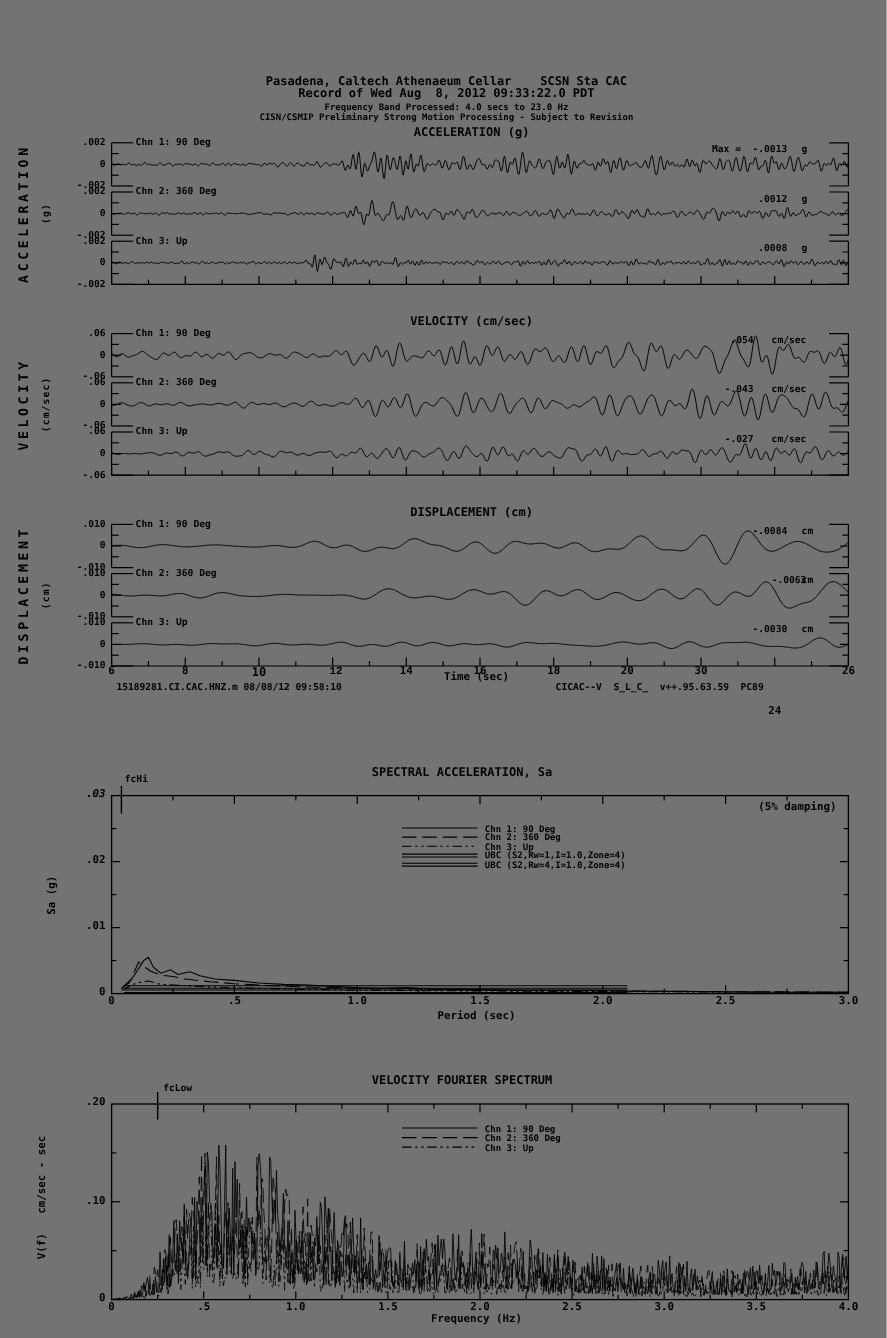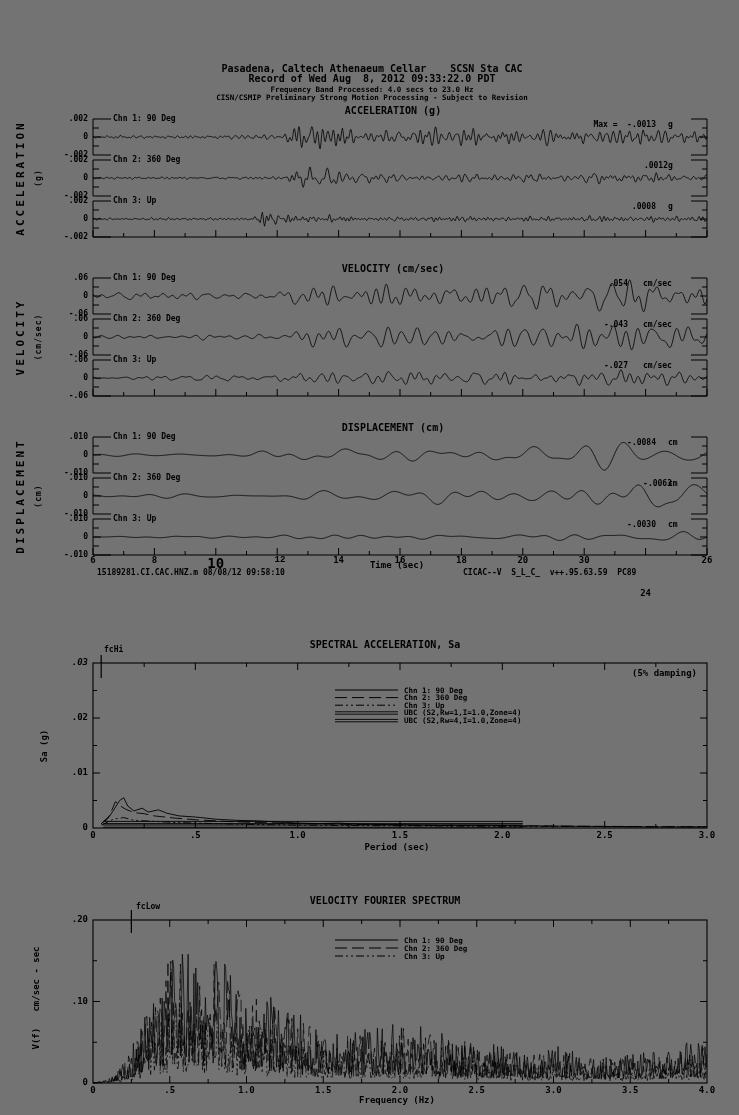--- a/index.html
+++ b/index.html
@@ -330,21 +330,21 @@
 <div class="t" style="font-size: 8px; left: 88px; top: 115px; transform: translateX(-100%);">.002</div>
     <div class="t" style="font-size: 8px; left: 88px; top: 133px; transform: translateX(-100%);">0</div>
     <div class="t" style="font-size: 8px; left: 88px; top: 151px; transform: translateX(-100%);">-.002</div>
     <div class="t" style="font-size: 8px; left: 113px; top: 115px;">Chn 1: 90 Deg</div>
     <div class="t" style="font-size: 8px; left: 656px; top: 121px; transform: translateX(-100%);">Max =  -.0013</div>
     <div class="t" style="font-size: 8px; left: 668px; top: 121px;">g</div>
     <div class="t" style="font-size: 8px; left: 88px; top: 156px; transform: translateX(-100%);">.002</div>
     <div class="t" style="font-size: 8px; left: 88px; top: 174px; transform: translateX(-100%);">0</div>
     <div class="t" style="font-size: 8px; left: 88px; top: 192px; transform: translateX(-100%);">-.002</div>
     <div class="t" style="font-size: 8px; left: 113px; top: 156px;">Chn 2: 360 Deg</div>
-    <div class="t" style="font-size: 8px; left: 656px; top: 162px; transform: translateX(-100%); margin-left: 12px;">.0012</div>
+    <div class="t" style="font-size: 8px; left: 656px; top: 162px; transform: translateX(-100%);">.0012</div>
     <div class="t" style="font-size: 8px; left: 668px; top: 162px;">g</div>
     <div class="t" style="font-size: 8px; left: 88px; top: 197px; transform: translateX(-100%);">.002</div>
     <div class="t" style="font-size: 8px; left: 88px; top: 215px; transform: translateX(-100%);">0</div>
     <div class="t" style="font-size: 8px; left: 88px; top: 233px; transform: translateX(-100%);">-.002</div>
     <div class="t" style="font-size: 8px; left: 113px; top: 197px;">Chn 3: Up</div>
     <div class="t" style="font-size: 8px; left: 656px; top: 203px; transform: translateX(-100%);">.0008</div>
     <div class="t" style="font-size: 8px; left: 668px; top: 203px;">g</div>
     <div class="t" style="font-size: 8px; left: 88px; top: 274px; transform: translateX(-100%);">.06</div>
     <div class="t" style="font-size: 8px; left: 88px; top: 292px; transform: translateX(-100%);">0</div>
     <div class="t" style="font-size: 8px; left: 88px; top: 310px; transform: translateX(-100%);">-.06</div>
@@ -376,21 +376,21 @@
     <div class="t" style="font-size: 8px; left: 672px; top: 480px; transform: translateX(-100%);">-.0063</div>
     <div class="t" style="font-size: 8px; left: 668px; top: 480px;">cm</div>
     <div class="t" style="font-size: 8px; left: 88px; top: 515px; transform: translateX(-100%);">.010</div>
     <div class="t" style="font-size: 8px; left: 88px; top: 533px; transform: translateX(-100%);">0</div>
     <div class="t" style="font-size: 8px; left: 88px; top: 551px; transform: translateX(-100%);">-.010</div>
     <div class="t" style="font-size: 8px; left: 113px; top: 515px;">Chn 3: Up</div>
     <div class="t" style="font-size: 8px; left: 656px; top: 521px; transform: translateX(-100%);">-.0030</div>
     <div class="t" style="font-size: 8px; left: 668px; top: 521px;">cm</div>
     <div class="t" style="font-size: 9px; left: 93px; top: 556px; transform: translateX(-50%);">6</div>
     <div class="t" style="font-size: 9px; left: 154.4px; top: 556px; transform: translateX(-50%);">8</div>
-    <div class="t" style="font-size: 14px; left: 215.8px; top: 556px; transform: translateX(-50%);">10</div>
+    <div class="t" style="font-size: 10px; left: 215.8px; top: 556px; transform: translateX(-50%);">10</div>
     <div class="t" style="font-size: 9px; left: 280px; top: 556px; transform: translateX(-50%); font-family: Liberation Mono, monospace;">12</div>
     <div class="t" style="font-size: 9px; left: 338.6px; top: 556px; transform: translateX(-50%);">14</div>
     <div class="t" style="font-size: 9px; left: 400px; top: 556px; transform: translateX(-50%);">16</div>
     <div class="t" style="font-size: 9px; left: 461.4px; top: 556px; transform: translateX(-50%);">18</div>
     <div class="t" style="font-size: 9px; left: 522.8px; top: 556px; transform: translateX(-50%);">20</div>
     <div class="t" style="font-size: 9px; left: 584.2px; top: 556px; transform: translateX(-50%);">30</div>
     <div class="t" style="font-size: 9px; left: 645.6px; top: 556px; transform: translateX(-50%); margin-top: 33px;">24</div>
     <div class="t" style="font-size: 9px; left: 707px; top: 556px; transform: translateX(-50%);">26</div>
     <div class="t" style="font-size: 9px; left: 93px; top: 831px; transform: translateX(-50%);">0</div>
     <div class="t" style="font-size: 9px; left: 195.333px; top: 831px; transform: translateX(-50%);">.5</div>

